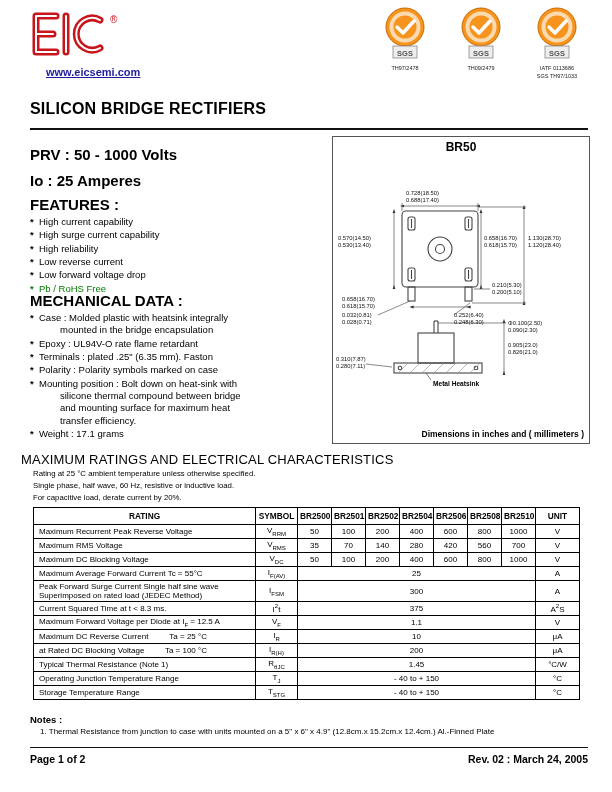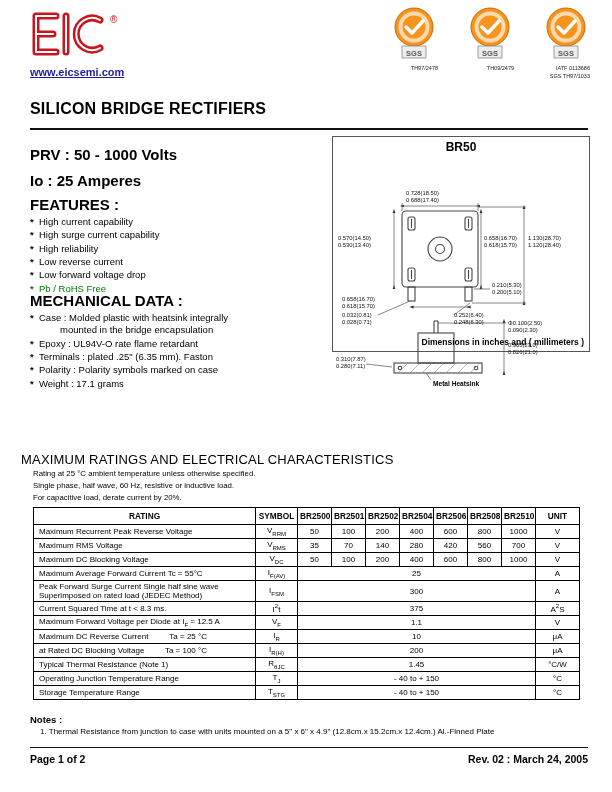--- a/index.html
+++ b/index.html
@@ -2,24 +2,24 @@
 <html><head>
 <meta charset="utf-8">
 <style>
   *{box-sizing:border-box;margin:0;padding:0}
   html,body{width:612px;height:792px;background:#fff;color:#000;
     font-family:"Liberation Sans",sans-serif;}
   .page{position:relative;width:612px;height:792px;overflow:hidden;background:#fff}
 
   
   .logo{position:absolute;left:26px;top:8px}
-  .website{position:absolute;left:30px;top:66px;color:#1d1d9e;font-weight:bold;
+  .website{position:absolute;left:46px;top:66px;color:#1d1d9e;font-weight:bold;
     font-size:11px;text-decoration:underline;cursor:pointer}
   .badges{position:absolute;right:22px;top:6px;display:flex;gap:10px}
-  .badge{width:66px;text-align:right}
+  .badge{width:66px;text-align:center}
   .badge-label{font-size:5.5px;color:#222;line-height:1.3;margin-top:1px}
 
   
   .title-row{position:absolute;left:30px;right:24px;top:100px;display:flex;
     justify-content:space-between;align-items:baseline}
   .part-range{font-size:20px;font-weight:bold}
   .product-title{font-size:16px;font-weight:bold;letter-spacing:.2px}
   .title-line{position:absolute;left:30px;right:24px;top:128px;border-top:2px solid #111}
 
   
@@ -28,21 +28,21 @@
   .features-sec{top:196px}
   .mech-sec{top:292px}
   .sec-head{font-size:15px;font-weight:bold;margin-bottom:3px}
   .list{list-style:none;font-size:9.5px;line-height:1.3}
   .list li{margin-bottom:1px}
   .star{display:inline-block;width:9px;font-weight:bold}
   .green{color:#007a00}
   .cont{margin-left:30px}
 
   
-  .diagram-box{position:absolute;left:332px;top:136px;width:258px;height:216px;
+  .diagram-box{position:absolute;left:332px;top:136px;width:258px;height:308px;
     border:1px solid #555;background:#fff}
   .diagram-title{text-align:center;font-size:12px;font-weight:bold;margin-top:3px}
   .pkg-svg{position:absolute;left:1px;top:18px}
   .diagram-caption{position:absolute;right:5px;bottom:4px;font-size:8.5px;font-weight:bold}
   .dim{font-size:5.8px;fill:#111;font-family:"Liberation Sans",sans-serif}
   .dim-b{font-size:6.6px;font-weight:bold;fill:#000;font-family:"Liberation Sans",sans-serif}
 
   
   .ratings-head{position:absolute;left:21px;top:452px;font-size:13px;font-weight:normal;letter-spacing:.2px}
   .conditions{position:absolute;left:33px;top:468px;font-size:7.8px;line-height:1.55}
@@ -142,20 +142,21 @@
       </ul>
   </div>
 
   <div class="sec mech-sec">
     <div class="sec-head">MECHANICAL  DATA :</div>
     <ul class="list">
         <li><span class="star">*</span>Case : Molded plastic with heatsink integrally<div class="cont">mounted in the bridge encapsulation</div></li>
         <li><span class="star">*</span>Epoxy : UL94V-O rate flame retardant</li>
         <li><span class="star">*</span>Terminals : plated .25" (6.35 mm). Faston</li>
         <li><span class="star">*</span>Polarity : Polarity symbols marked on case</li>
+        <li><span class="star">*</span>Mounting  position : Bolt down on heat-sink with<div class="cont">silicone thermal compound between bridge</div><div class="cont">and mounting surface for maximum heat</div><div class="cont">transfer efficiency.</div></li>
         <li><span class="star">*</span>Weight :  17.1 grams</li>
       </ul>
   </div>
 
   <div class="diagram-box">
     <div class="diagram-title">BR50</div>
     <svg class="pkg-svg" width="256" height="238" viewBox="0 0 256 238">
       <defs>
         <marker id="ar" markerWidth="6" markerHeight="6" refX="3" refY="3" orient="auto">
           <path d="M0,3 L6,1 L6,5 Z" fill="#333"></path>

